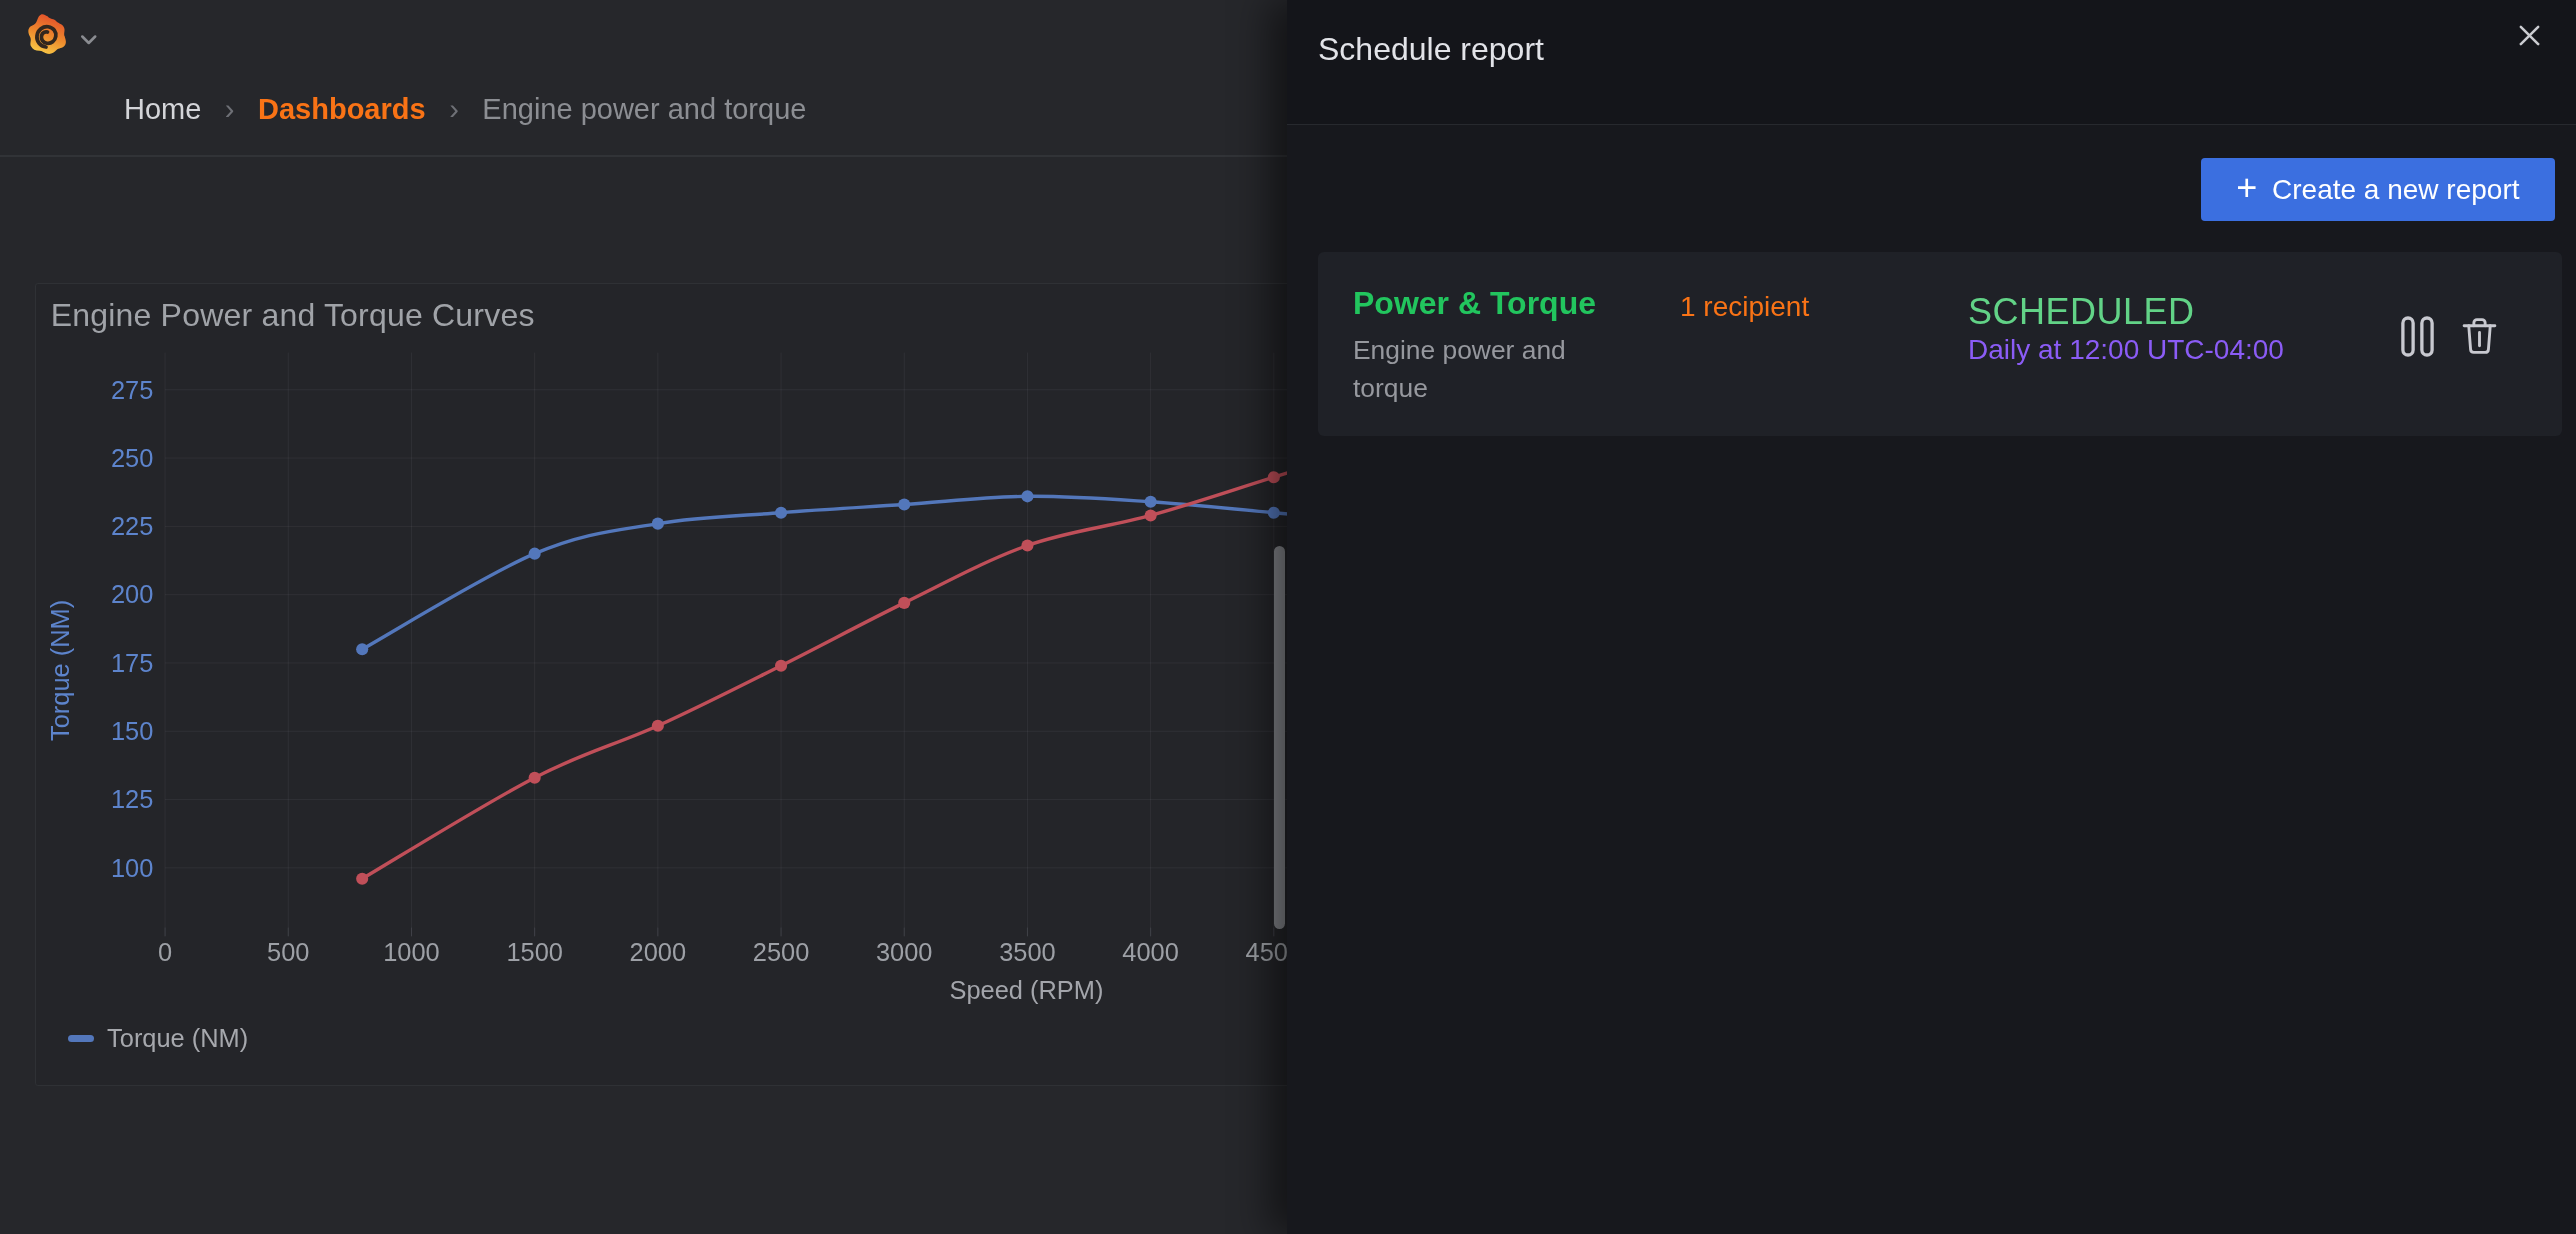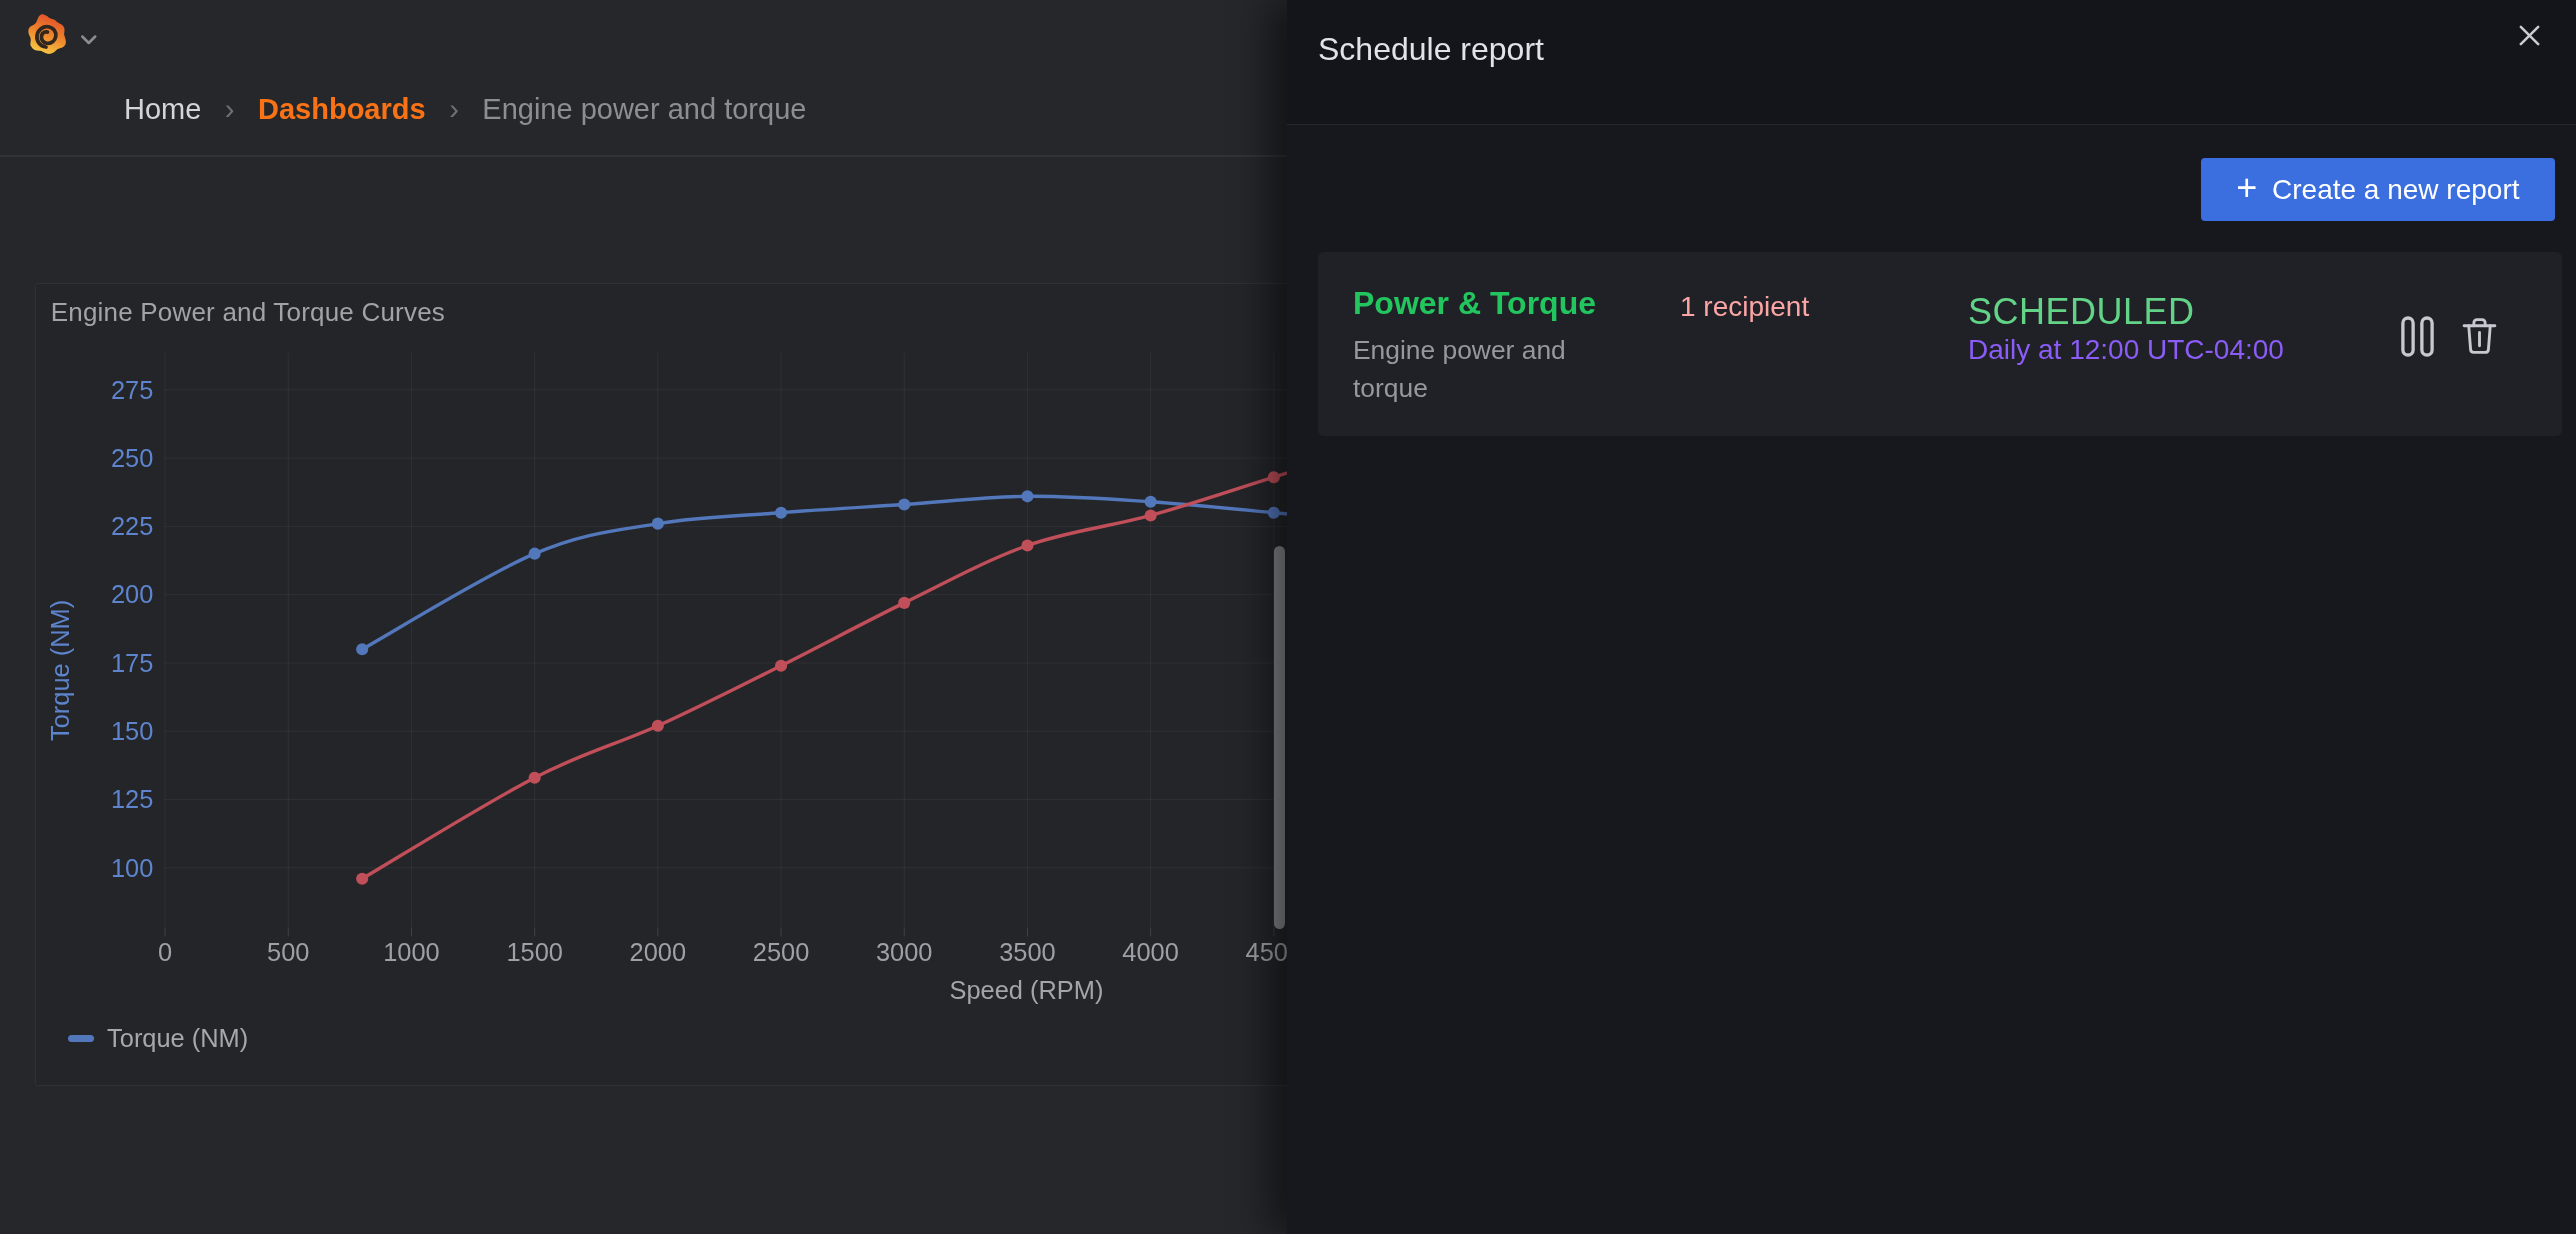--- a/index.html
+++ b/index.html
@@ -14,41 +14,41 @@
   .logo{position:absolute;left:25.4px;top:11.7px;width:45px;height:49px;cursor:pointer;}
   .nav-chevron{position:absolute;left:78px;top:29px;}
   .breadcrumb{position:absolute;left:124px;top:0;height:155px;display:flex;align-items:center;gap:23.5px;font-size:29px;margin-top:32px;}
   .bc-home{color:#d4d5d9;font-weight:500;cursor:pointer;}
   .bc-mid{color:#f97316;font-weight:700;cursor:pointer;}
   .bc-cur{color:#8c8e93;}
   .bc-sep{color:#6e7076;font-size:29px;}
   
   .dash{position:absolute;left:0;top:156px;right:0;bottom:0;background:#26272b;}
   .panel{position:absolute;left:35px;top:127px;width:1848px;height:801px;background:#242529;border:1px solid #2f3135;border-radius:2.9px;}
-  .panel-title{position:absolute;left:14.7px;top:12.7px;font-size:26px;font-weight:500;color:#a0a3a8;letter-spacing:0.2px;cursor:pointer;}
+  .panel-title{position:absolute;left:14.7px;top:12.7px;font-size:32px;font-weight:500;color:#a0a3a8;letter-spacing:0.2px;cursor:pointer;}
   .chart-svg{position:absolute;left:0;top:0;}
   .chart-svg text{font-family:"Liberation Sans","DejaVu Sans",sans-serif;}
   .legend{position:absolute;left:32px;top:740px;height:29px;display:flex;align-items:center;cursor:pointer;}
   .legend-dash{width:26.4px;height:7.8px;border-radius:3.9px;}
   .legend-label{margin-left:12.7px;font-size:25.4px;color:#a6a8ad;}
   .scrollbar{position:absolute;left:1274px;top:546px;width:10.8px;height:383px;border-radius:5.9px;background:#85878c;z-index:4;}
   
   .drawer{position:absolute;top:0;right:0;width:1289px;height:1234px;background:#17181d;z-index:10;box-shadow:-17.6px 0 37px rgba(0,0,0,.5);}
   .drawer-header{position:absolute;top:0;left:0;right:0;height:124px;background:#14151a;border-bottom:1px solid #27292e;}
   .drawer-title{position:absolute;left:31px;top:31px;font-size:32px;font-weight:500;color:#e2e3e8;}
   .drawer-close{position:absolute;top:15.6px;right:27px;width:39px;height:39px;display:flex;align-items:center;justify-content:center;cursor:pointer;border-radius:3.9px;}
   .actions{position:absolute;top:158px;right:21.5px;display:flex;gap:17.6px;z-index:2;}
   .btn{height:63px;border-radius:3.9px;display:flex;align-items:center;font-size:28px;font-weight:500;cursor:pointer;box-sizing:border-box;}
   .btn-primary{background:#3b6fe0;color:#ffffff;padding:0 35px;gap:14.7px;border:none;}
   .btn-primary .plus{font-size:36px;font-weight:300;line-height:1;margin-top:-2.9px;}
   .btn-secondary{background:#26282d;border:1px solid #4a4c52;color:#d9dade;padding:0 29px;gap:15.6px;}
   .card{position:absolute;left:31px;top:252px;width:1244px;height:184px;background:#1f2127;border-radius:5.9px;}
   .card-name{position:absolute;left:35px;top:33px;font-size:32px;font-weight:700;color:#22c55e;}
   .card-desc{position:absolute;left:35px;top:79px;width:259px;font-size:26.4px;line-height:38px;color:#96989e;}
-  .card-recipients{position:absolute;left:362px;top:39px;font-size:28px;color:#fca5a5;}
+  .card-recipients{position:absolute;left:362px;top:39px;font-size:28px;color:#f97316;}
   .card-status{position:absolute;left:650px;top:39px;font-size:36px;letter-spacing:0.5px;font-weight:500;}
   .card-schedule{position:absolute;left:650px;top:82px;font-size:28px;color:#8b5cf6;}
   .icon-btn{position:absolute;width:47px;height:47px;display:flex;align-items:center;justify-content:center;cursor:pointer;border-radius:3.9px;}
   .pause-btn{left:1076px;top:61px;}
   .trash-btn{left:1138px;top:61px;}
 </style>
 </head>
 <body>
 
 <div class="topnav">

